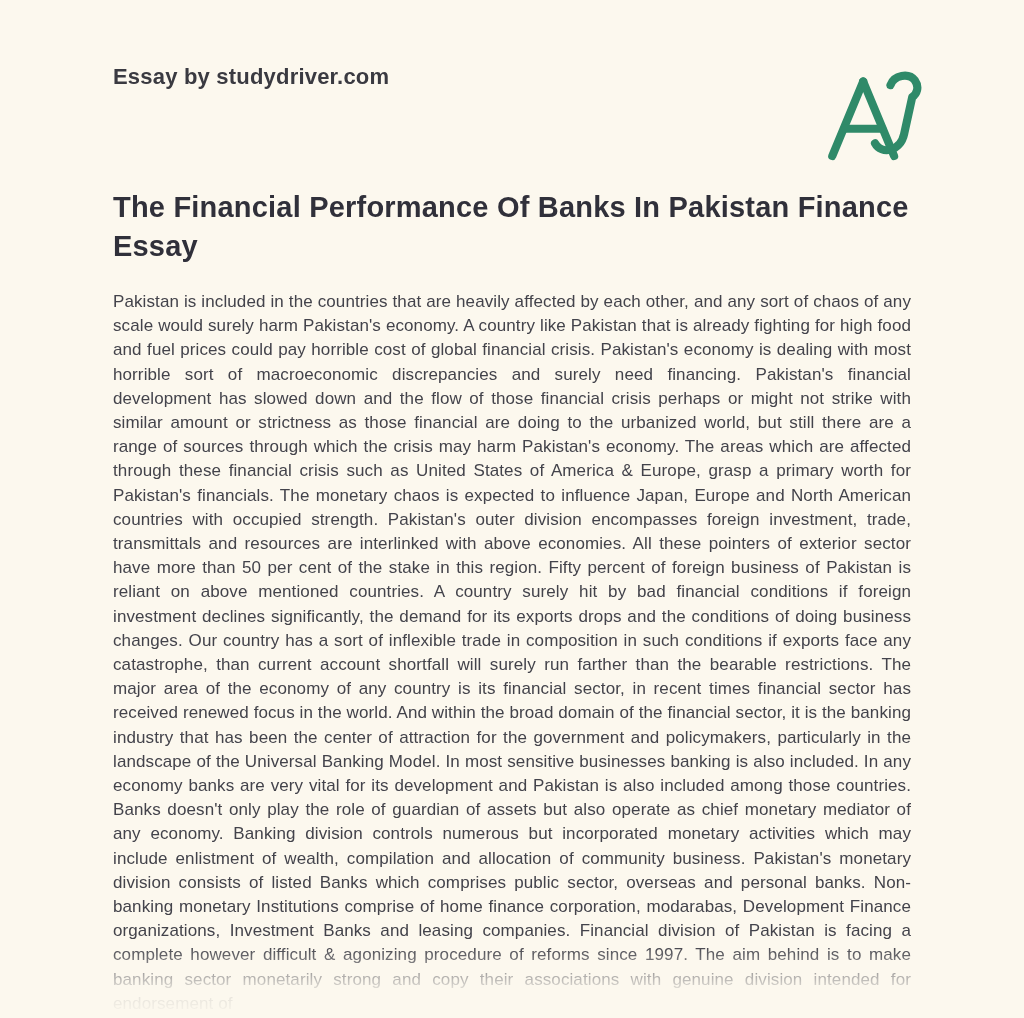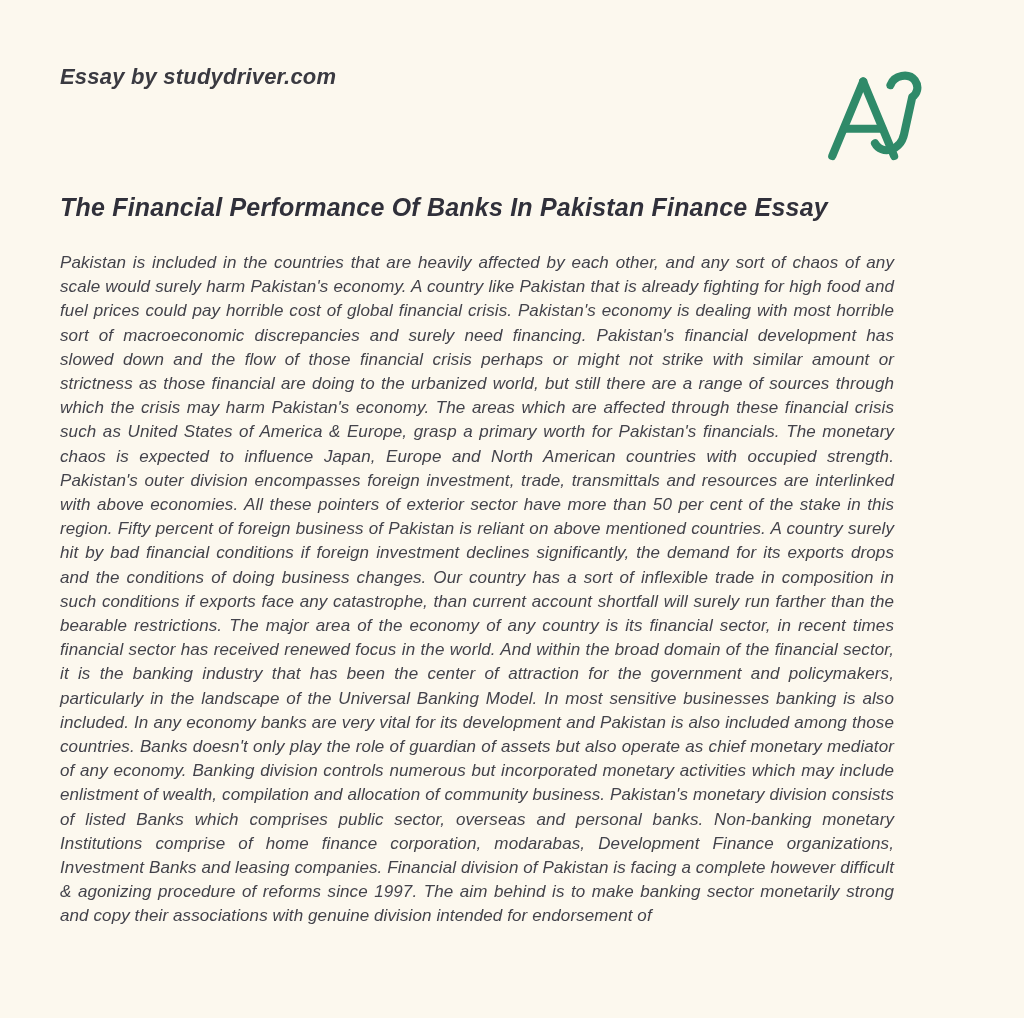--- a/index.html
+++ b/index.html
@@ -10,22 +10,21 @@
     overflow: hidden;
   }
   .page {
     position: relative;
     width: 1024px;
     height: 1018px;
     background: #fcf8ee;
     overflow: hidden;
   }
   .content {
-    padding: 0 60px;
-    font-style: italic;
+    padding: 0 113px;
   }
   .byline {
     margin-top: 64px;
     font-size: 22px;
     font-weight: 700;
     color: #3a3a41;
     letter-spacing: 0.2px;
   }
   .source-row {
     margin-top: 22px;
@@ -44,21 +43,21 @@
   }
   .logo {
     position: absolute;
     top: 70px;
     right: 99px;
     width: 100px;
     height: 92px;
   }
   .title {
     margin-top: 98px;
-    font-size: 25px;
+    font-size: 29px;
     line-height: 39px;
     font-weight: 700;
     color: #30303a;
     letter-spacing: 0.2px;
     max-width: 840px;
   }
   .body-text {
     margin-top: 24px;
     font-size: 17px;
     line-height: 24.2px;

